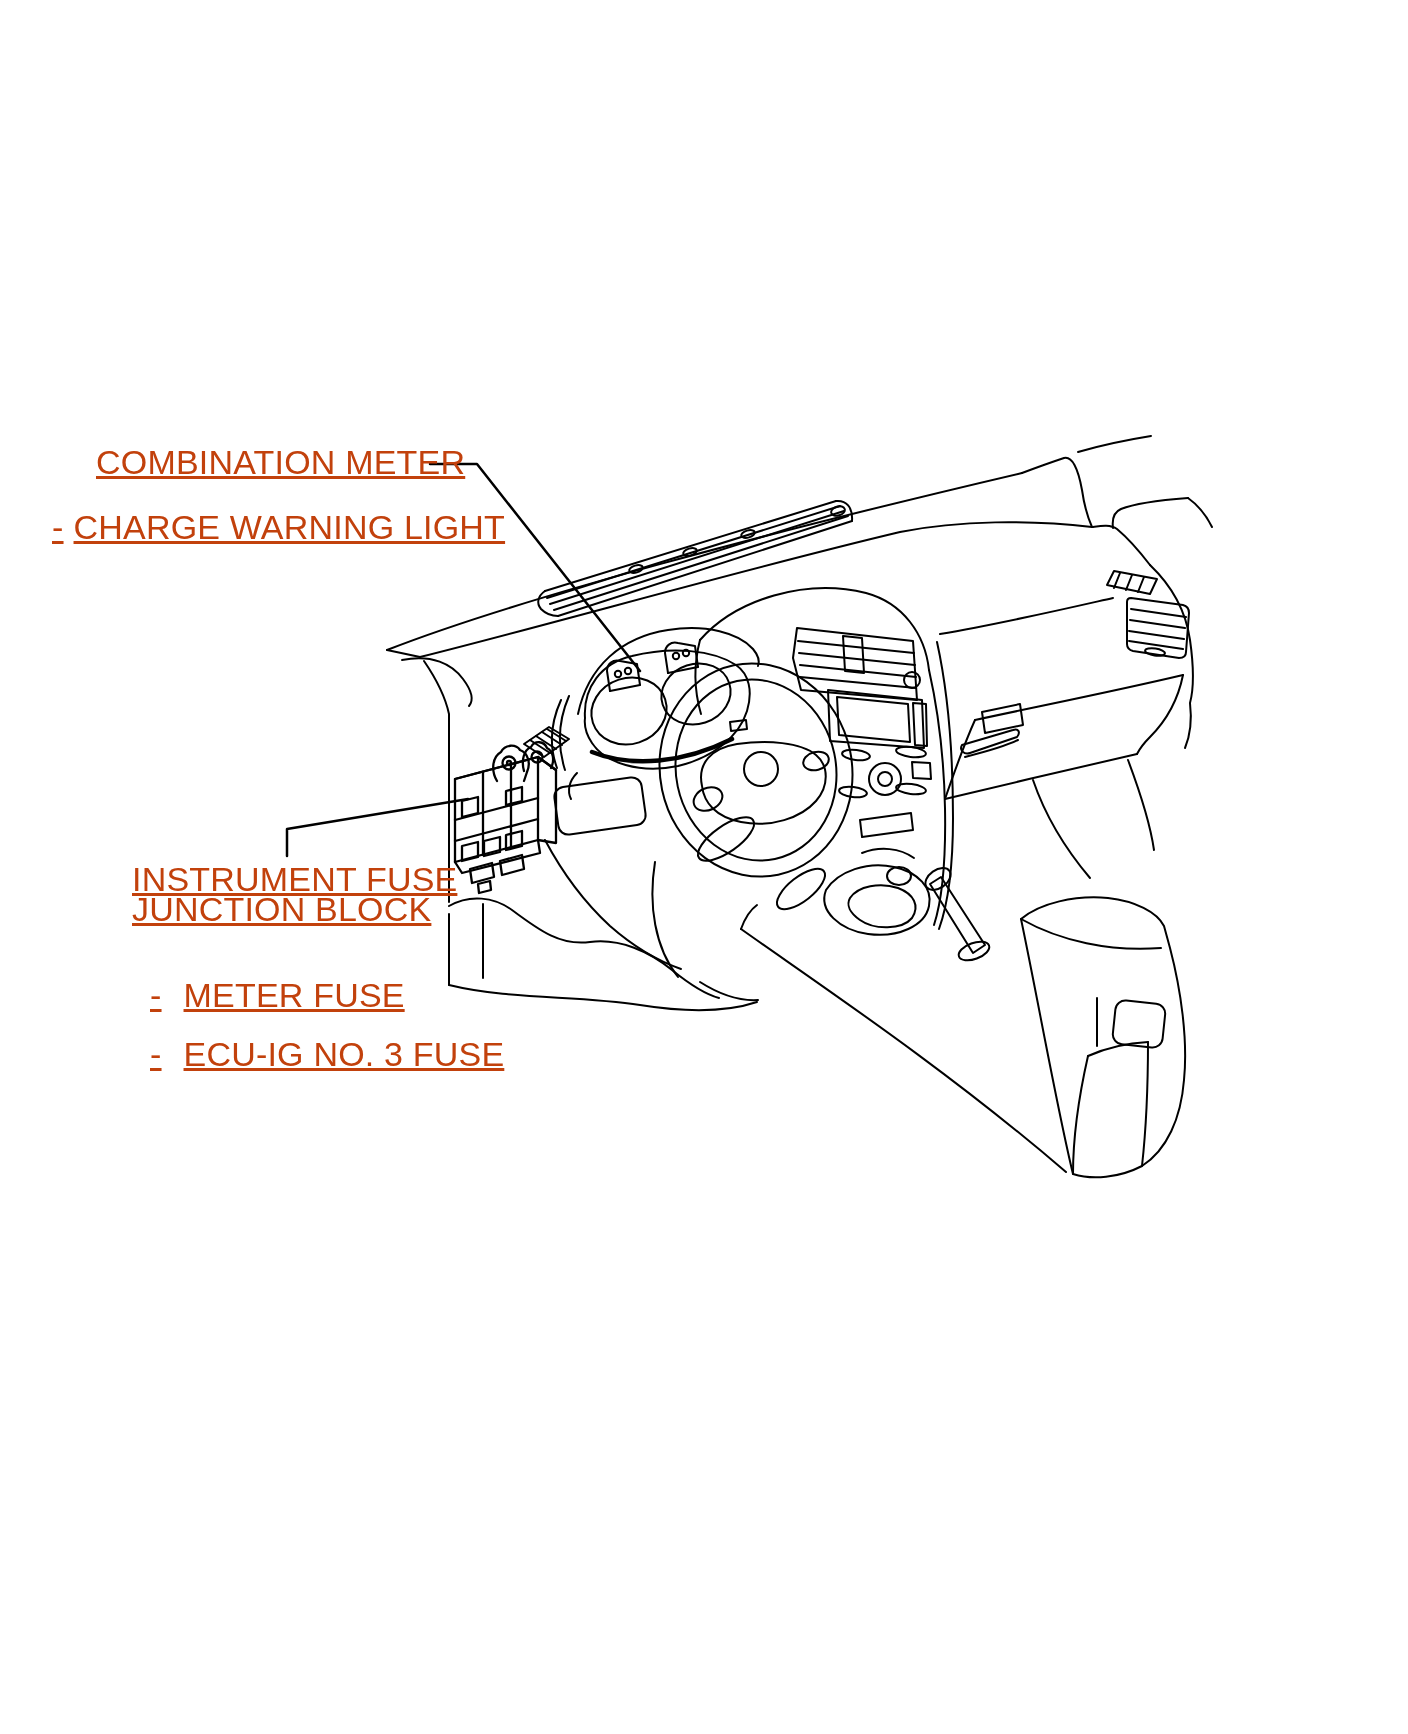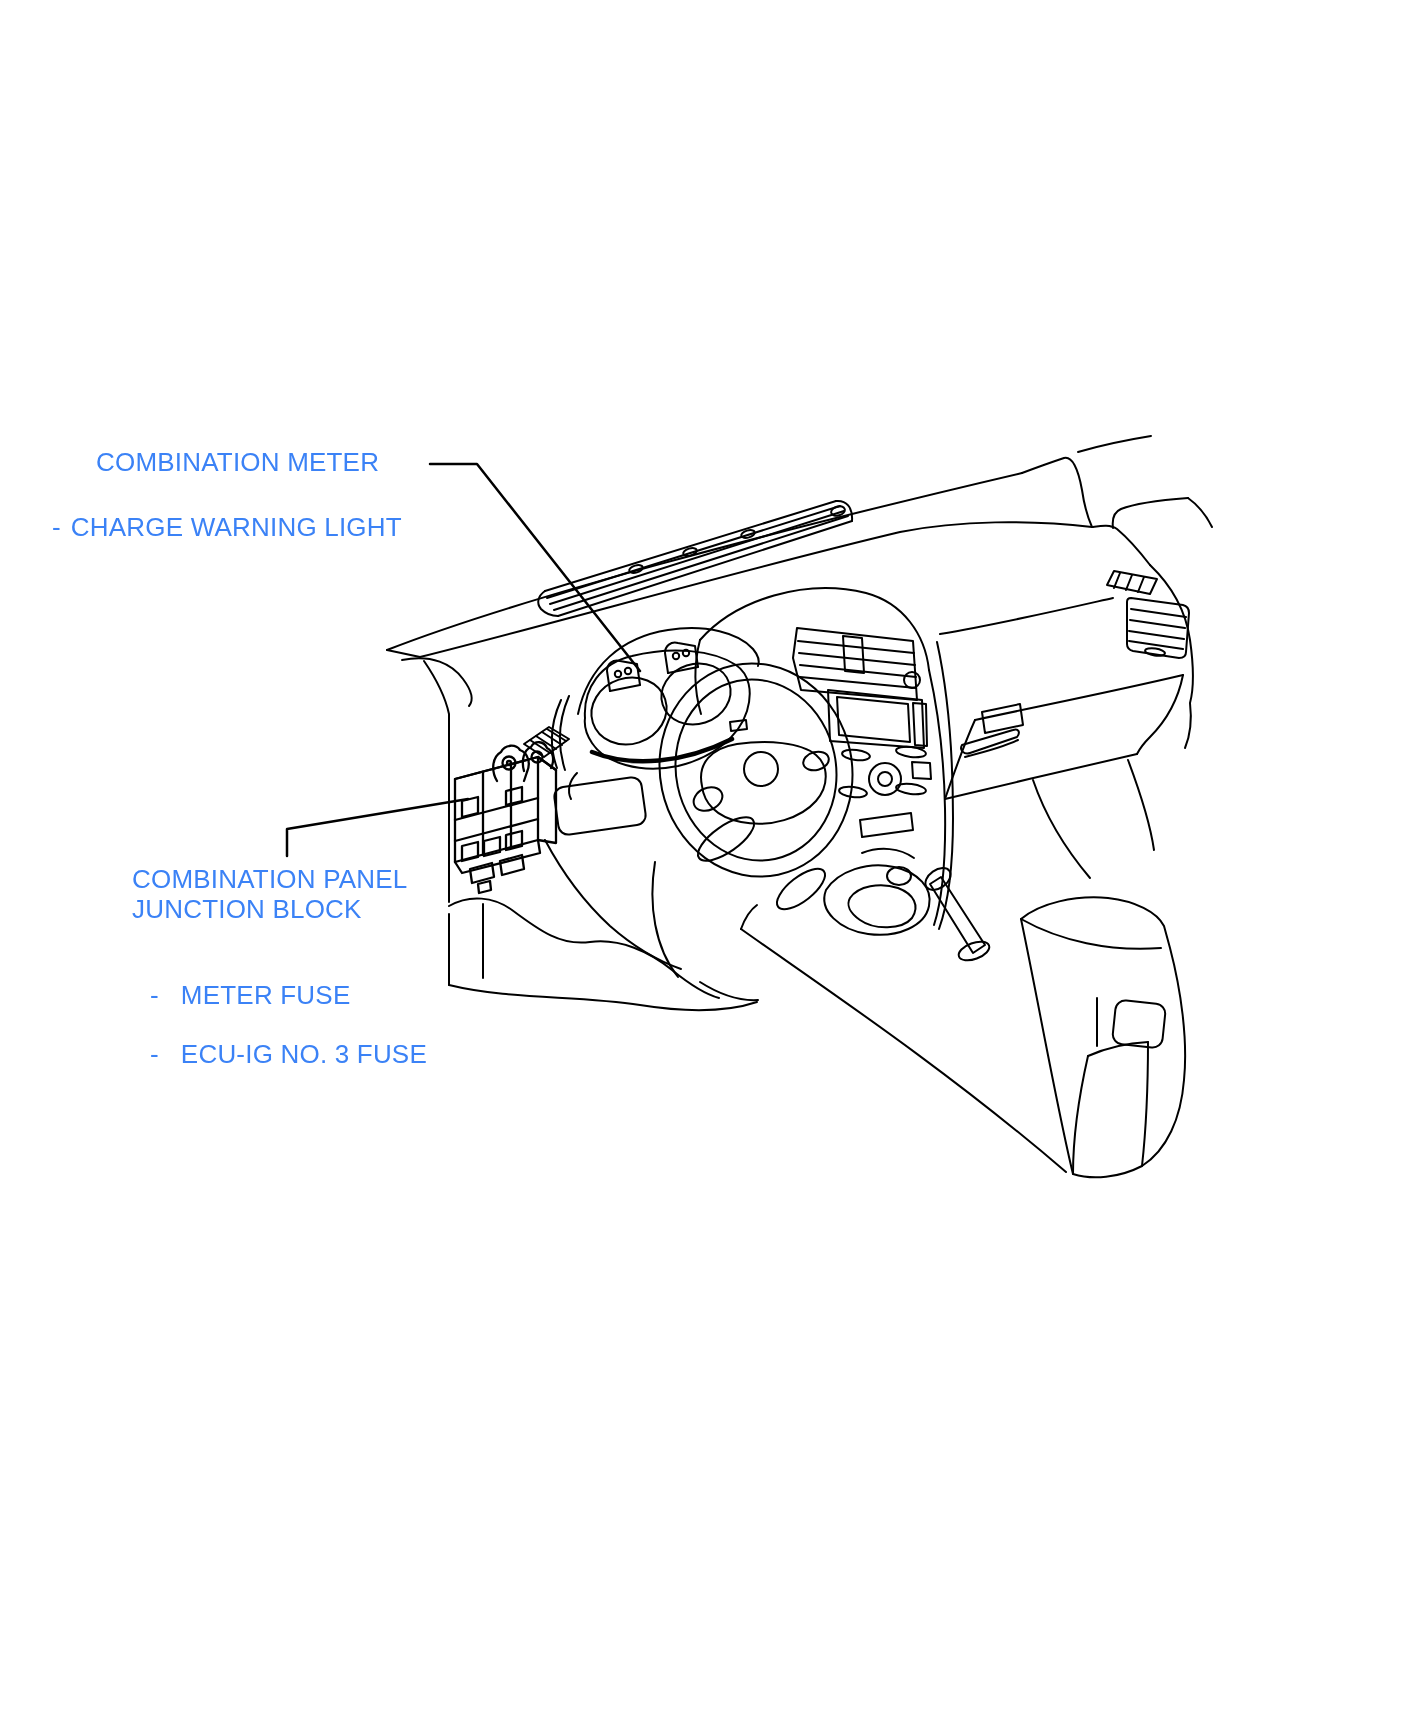--- a/index.html
+++ b/index.html
@@ -9,25 +9,26 @@
     position:relative;
     overflow:hidden;
     font-family:"Liberation Sans", sans-serif;
     color:#000;
   }
   .illustration{
     position:absolute;left:0;top:0;width:1408px;height:1734px;
   }
   .callout{
     position:absolute;
-    font-size:26px;
+    font-size:34px;
     line-height:30px;
     letter-spacing:0.2px;
     white-space:nowrap;
-    color:#3b82f6;
+    color:#c2410c;
+    text-decoration:underline;
   }
   .dash-row{display:flex;align-items:baseline;}
   .gap-narrow{column-gap:10px;}
   .gap-wide{column-gap:22px;}
   #label-combination-meter{left:96px;top:447px;}
   #label-charge-warning{left:52px;top:512px;}
   #label-junction-block{left:132px;top:864px;}
   #label-meter-fuse{left:150px;top:980px;}
   #label-ecu-ig-fuse{left:150px;top:1039px;}
 </style>
@@ -218,21 +219,21 @@
 </svg>
 
 <div class="callout" id="label-combination-meter">COMBINATION METER</div>
 
 <div class="callout dash-row gap-narrow" id="label-charge-warning">
   <span>-</span>
   <span>CHARGE WARNING LIGHT</span>
 </div>
 
 <div class="callout" id="label-junction-block">
-  <div>COMBINATION PANEL</div>
+  <div>INSTRUMENT FUSE</div>
   <div>JUNCTION BLOCK</div>
 </div>
 
 <div class="callout dash-row gap-wide" id="label-meter-fuse">
   <span>-</span>
   <span>METER FUSE</span>
 </div>
 
 <div class="callout dash-row gap-wide" id="label-ecu-ig-fuse">
   <span>-</span>

